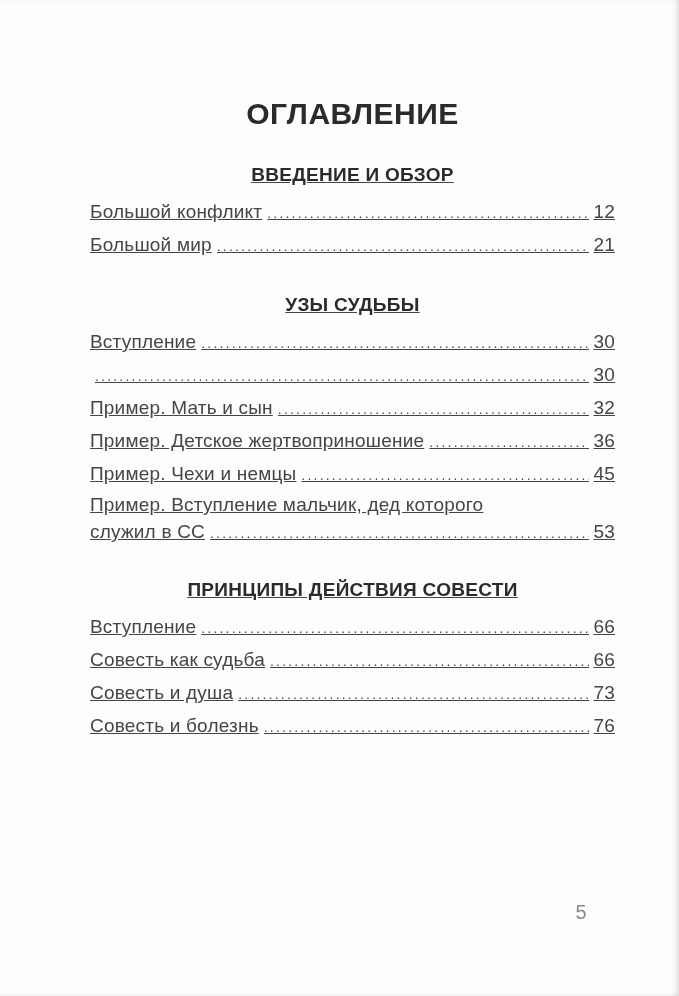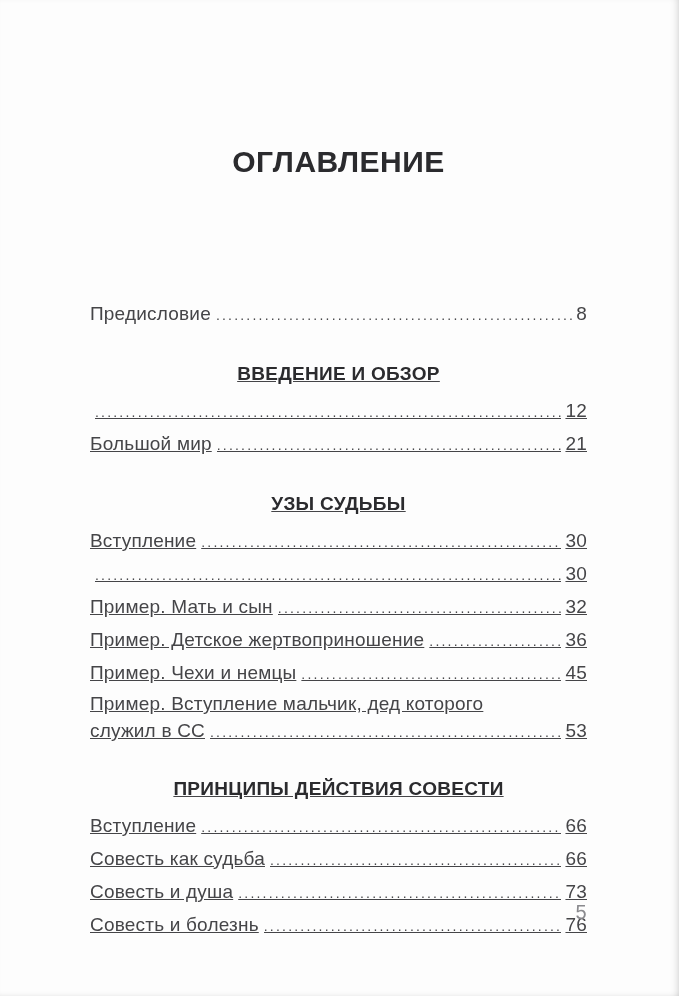--- a/index.html
+++ b/index.html
@@ -12,21 +12,21 @@
   * { margin: 0; padding: 0; box-sizing: border-box; }
   html, body { width: 679px; height: 996px; }
   body {
     position: relative;
     background: var(--paper);
     font-family: "Liberation Sans", "DejaVu Sans", sans-serif;
     color: var(--ink);
     overflow: hidden;
     box-shadow: inset -6px 0 8px -6px rgba(0,0,0,0.22), inset 0 -4px 6px -5px rgba(0,0,0,0.10);
   }
-  .page { padding: 96px 92px 0 90px; margin-top: 48px; }
+  .page { padding: 96px 64px 0 90px; }
 
   .book-title {
     text-align: center;
     font-size: 30px;
     line-height: 36px;
     font-weight: 700;
     letter-spacing: 0.5px;
     color: var(--heading-ink);
   }
 
@@ -87,31 +87,25 @@
     letter-spacing: 0.5px;
   }
 </style>
 </head>
 <body>
 
 <div class="page">
 
   <h1 class="book-title">ОГЛАВЛЕНИЕ</h1>
 
-  <div class="preface-block">
-    <div class="toc-row">
-      <span class="label">Предисловие</span>
-      <span class="dots"></span>
-      <span class="pagenum">8</span>
-    </div>
-  </div>
 
   <div class="section">
     <h2 class="section-heading">ВВЕДЕНИЕ И ОБЗОР</h2>
     <div class="toc-row">
+      <span class="label">Большой конфликт</span>
       <span class="dots"></span>
       <span class="pagenum">12</span>
     </div>
     <div class="toc-row">
       <span class="label">Большой мир</span>
       <span class="dots"></span>
       <span class="pagenum">21</span>
     </div>
   </div>
 

